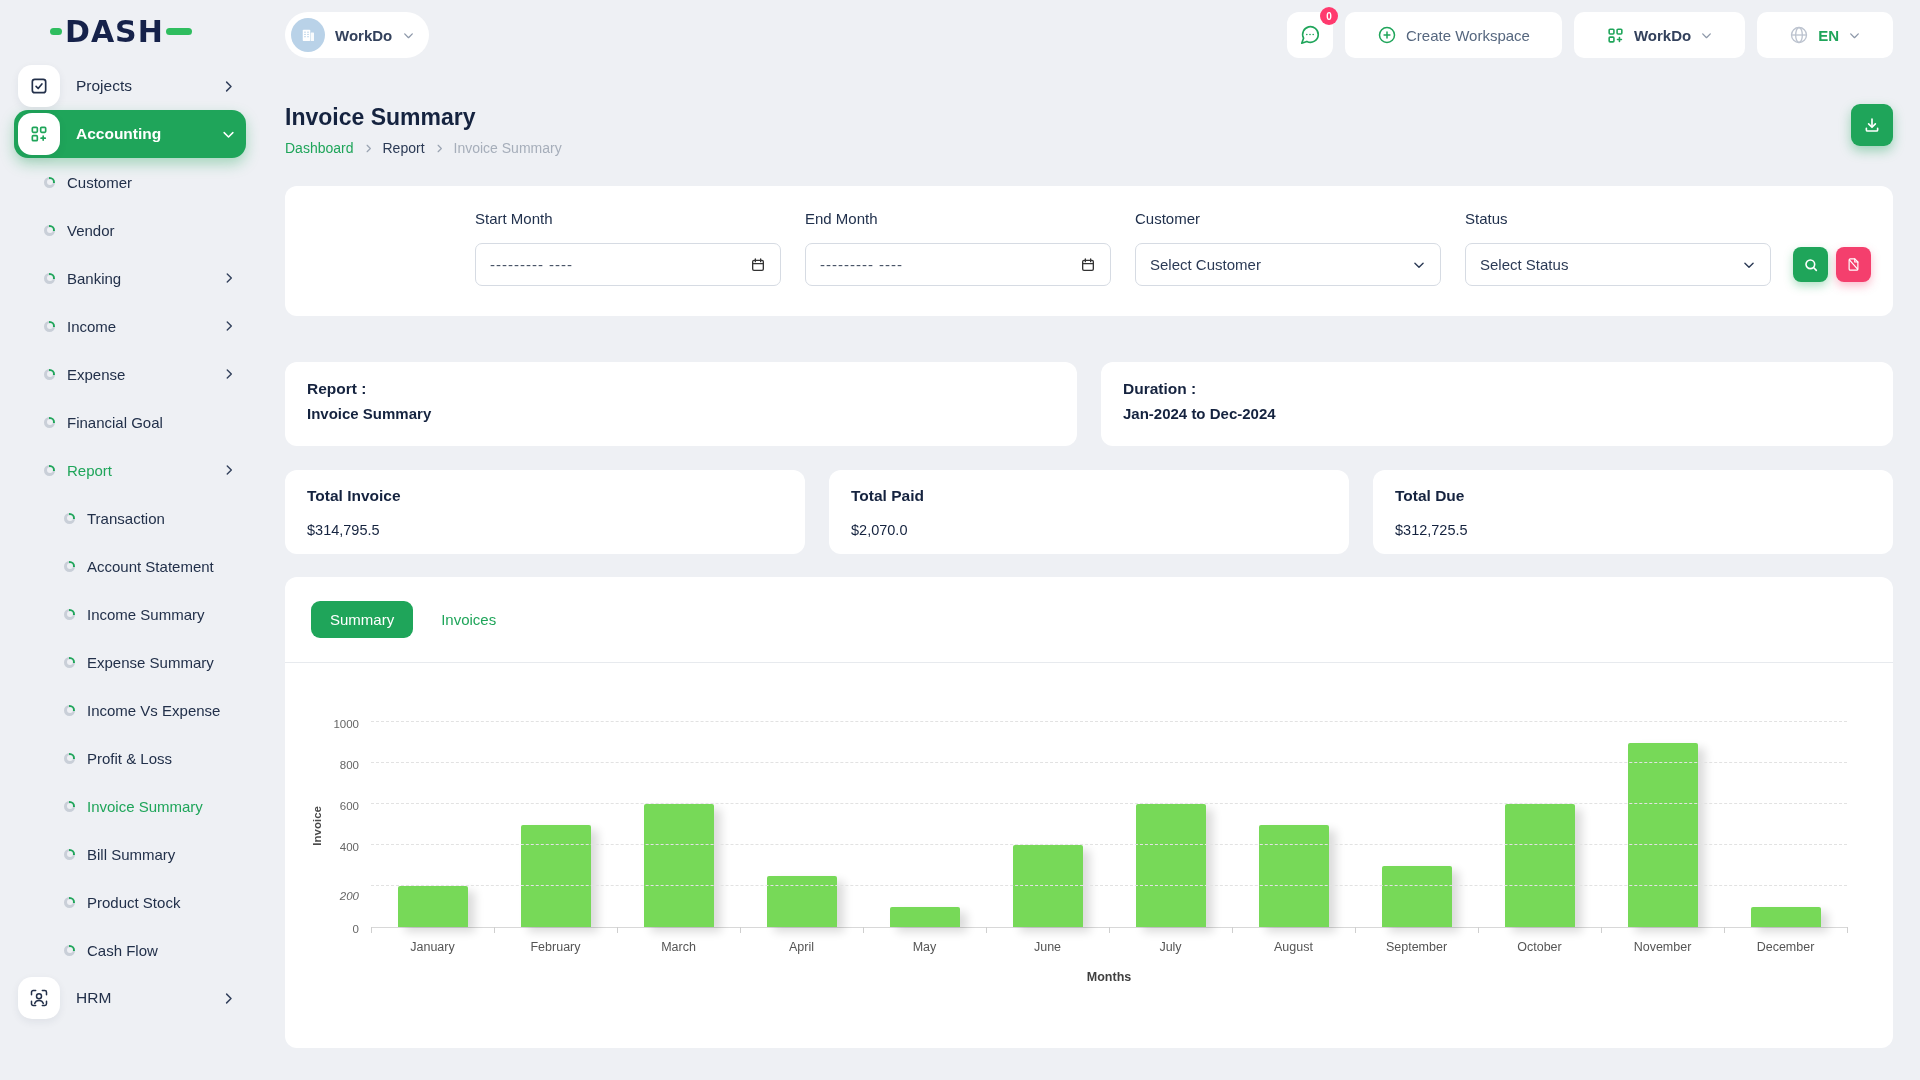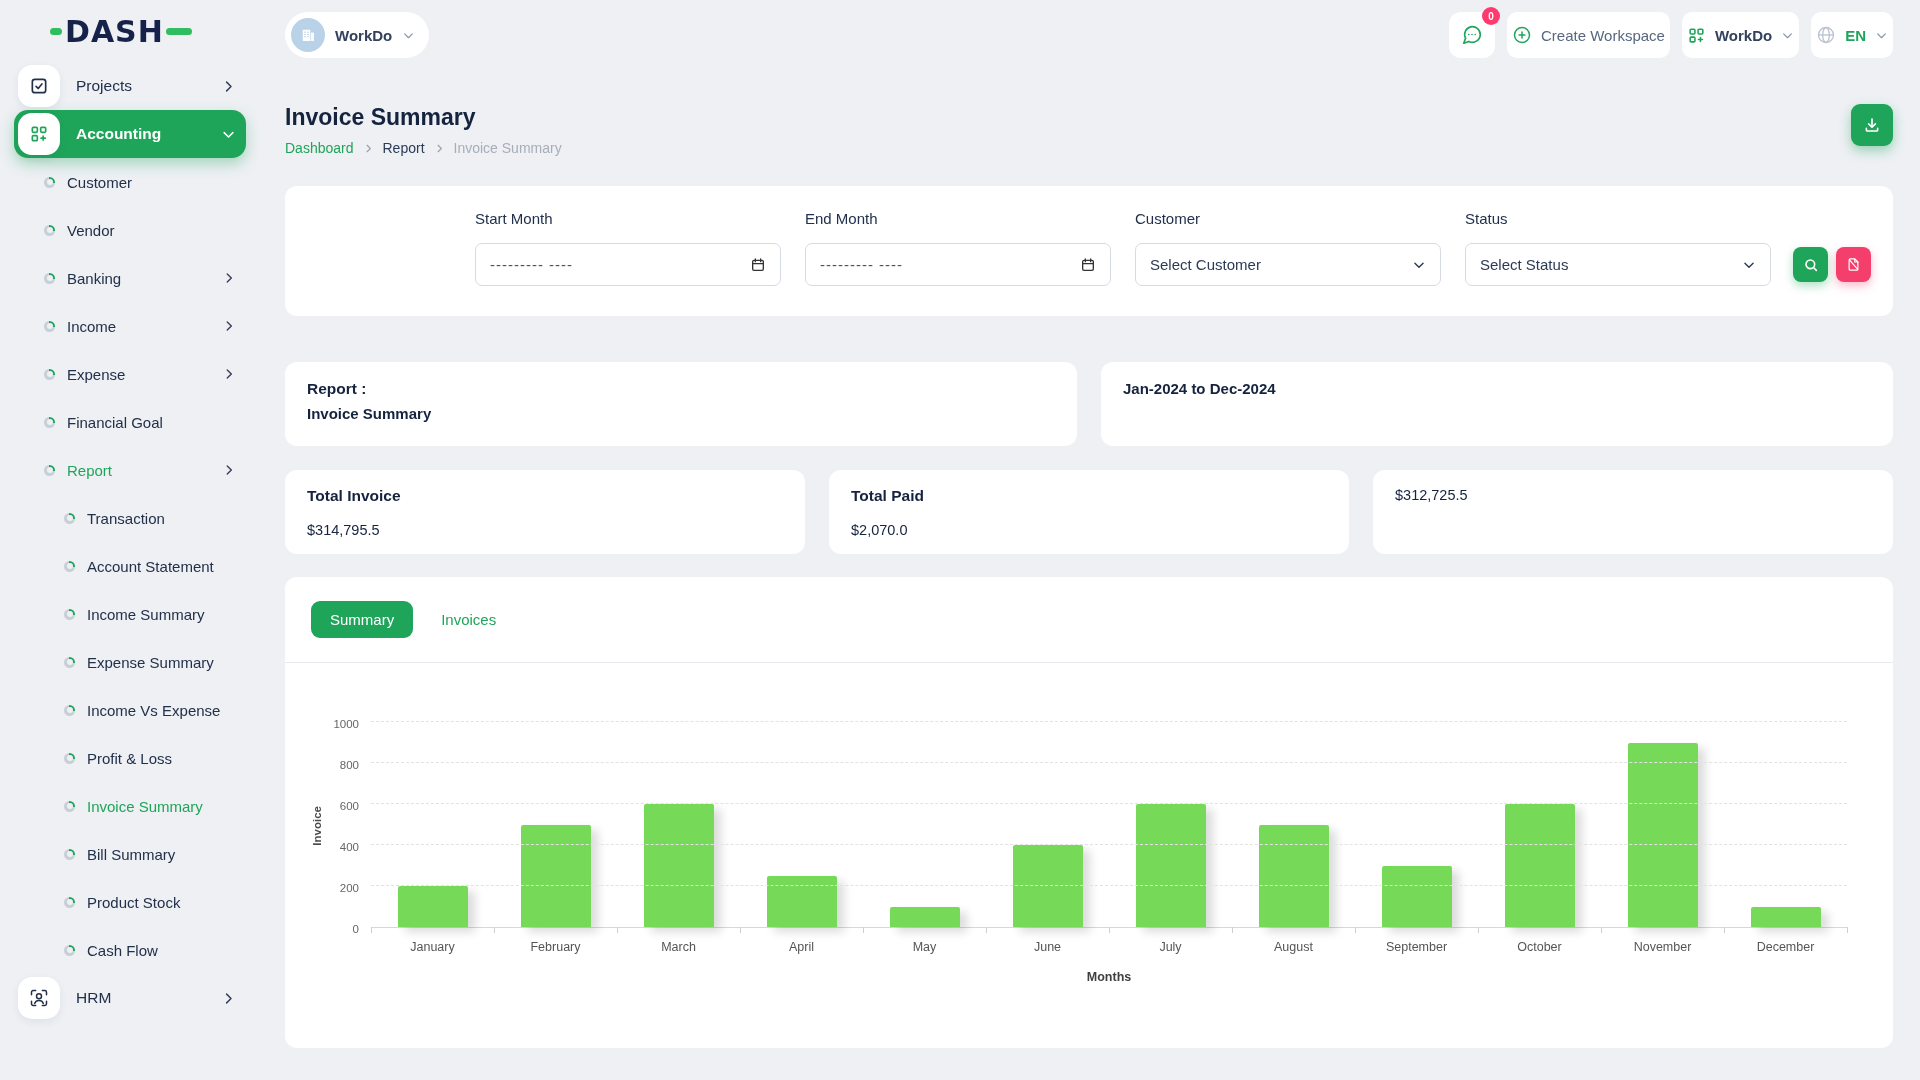--- a/index.html
+++ b/index.html
@@ -36,21 +36,21 @@
 
   .topbar { height:54px; margin-top:8px; display:flex; align-items:center; justify-content:space-between; }
   .ws-pill { background:#fff; border-radius:24px; height:46px; display:flex; align-items:center; gap:10px; padding:0 14px 0 6px; }
   .avatar { width:34px; height:34px; border-radius:50%; background:#b9d2e8; display:flex; align-items:center; justify-content:center; }
   .ws-name { font-size:15px; font-weight:700; color:#33415c; }
   .top-right { display:flex; align-items:center; gap:12px; }
   .chat-btn { width:46px; height:46px; background:#fff; border-radius:12px; position:relative;
               display:flex; align-items:center; justify-content:center; }
   .badge { position:absolute; top:-5px; right:-5px; min-width:18px; height:18px; border-radius:9px; background:#ff3a6e;
            color:#fff; font-size:10px; font-weight:700; display:flex; align-items:center; justify-content:center; }
-  .pill { background:#fff; border-radius:10px; height:46px; display:flex; align-items:center; gap:9px; padding:0 5px; font-size:15px; }
+  .pill { background:#fff; border-radius:10px; height:46px; display:flex; align-items:center; gap:9px; padding:0 32px; font-size:15px; }
   .create-ws-label { color:#56677f; }
   .ws-menu-label { color:#33415c; font-weight:700; }
   .lang-code { color:#1fa55a; font-weight:700; }
 
   .page-head { margin-top:42px; display:flex; justify-content:space-between; align-items:flex-start; }
   .page-title { font-size:23px; font-weight:700; color:#15233f; }
   .breadcrumb { margin-top:9px; display:flex; align-items:center; gap:9px; font-size:14px; }
   .bc-link { color:#1fa55a; }
   .bc-mid { color:#2b3a55; }
   .bc-cur { color:#a6aeba; }
@@ -439,52 +439,54 @@
         </div>
       </div>
     </section>
 
     <section class="info-row">
       <div class="card info-card report-card">
         <div class="info-label">Report :</div>
         <div class="info-value">Invoice Summary</div>
       </div>
       <div class="card info-card duration-card">
+        <div class="info-label">Duration :</div>
         <div class="info-value">Jan-2024 to Dec-2024</div>
       </div>
     </section>
 
     <section class="totals-row">
       <div class="card total-card">
         <div class="total-label">Total Invoice</div>
         <div class="total-value">$314,795.5</div>
       </div>
       <div class="card total-card">
         <div class="total-label">Total Paid</div>
         <div class="total-value">$2,070.0</div>
       </div>
       <div class="card total-card">
+        <div class="total-label">Total Due</div>
         <div class="total-value">$312,725.5</div>
       </div>
     </section>
 
     <section class="card chart-card">
       <div class="tabs">
         <span class="tab active">Summary</span>
         <span class="tab link">Invoices</span>
       </div>
       <hr class="chart-divider">
 
       <div class="chart-wrap">
         <div class="y-title">
             <span>Invoice</span>
           </div>
         <div class="y-ticks" id="y-ticks">
             <span style="bottom: -7px;">0</span>
-            <span style="bottom: 34px;">200</span>
+            <span style="bottom: 26px; font-style: italic;">200</span>
             <span style="bottom: 75px;">400</span>
             <span style="bottom: 116px;">600</span>
             <span style="bottom: 157px;">800</span>
             <span style="bottom: 198px;">1000</span>
           </div>
         <div class="plot" id="plot">
           <div class="bars" id="bars">
               <div class="bar-group">
                 <div class="bar" style="height: 41px; background: rgb(119, 217, 88);"></div>
               </div>

